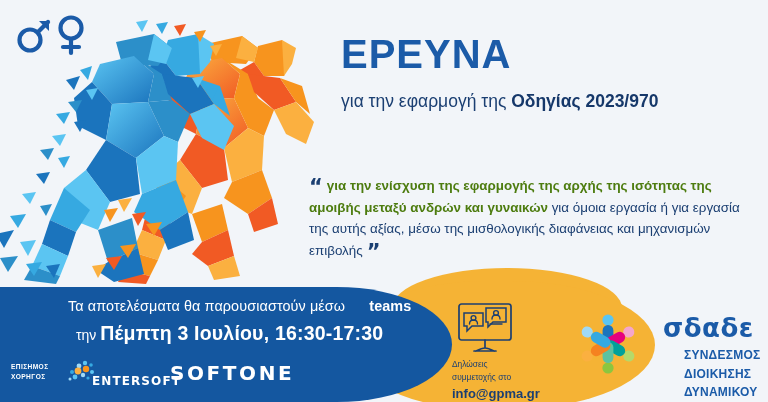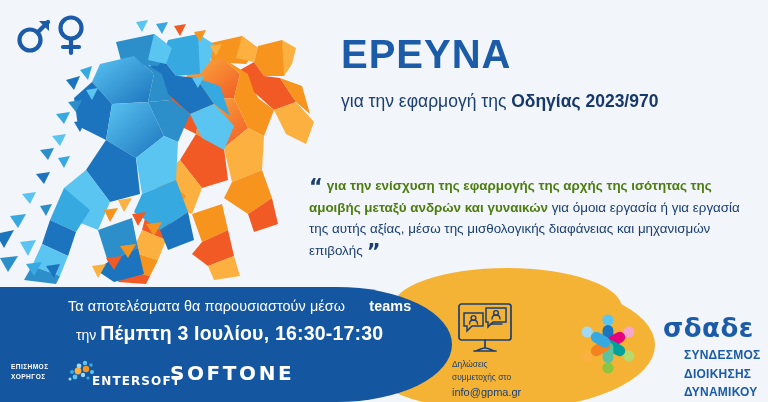--- a/index.html
+++ b/index.html
@@ -120,21 +120,21 @@
     font-family:"DejaVu Sans", sans-serif;
     text-align:right;
   }
 
   
   .reg-icon { position:absolute; left:452px; top:299px; width:66px; height:58px; }
   .reg-text {
     position:absolute; left:452px; top:358px;
     font-size:8.4px; line-height:1.52; color:#1b3f72;
   }
-  .reg-text b { font-weight:normal; font-size:11px; }
+  .reg-text b { font-weight:bold; font-size:13px; }
 
   
   .sdade-mark { position:absolute; left:572px; top:308px; width:72px; height:72px; }
   .sdade-word {
     position:absolute; left:651px; top:313px;
     font-size:26px; font-weight:bold; color:#1b5ba8;
     letter-spacing:.5px; font-family:"DejaVu Sans", sans-serif;margin-left:12px;
   }
   .sdade-sub {
     position:absolute; left:684px; top:346px;

